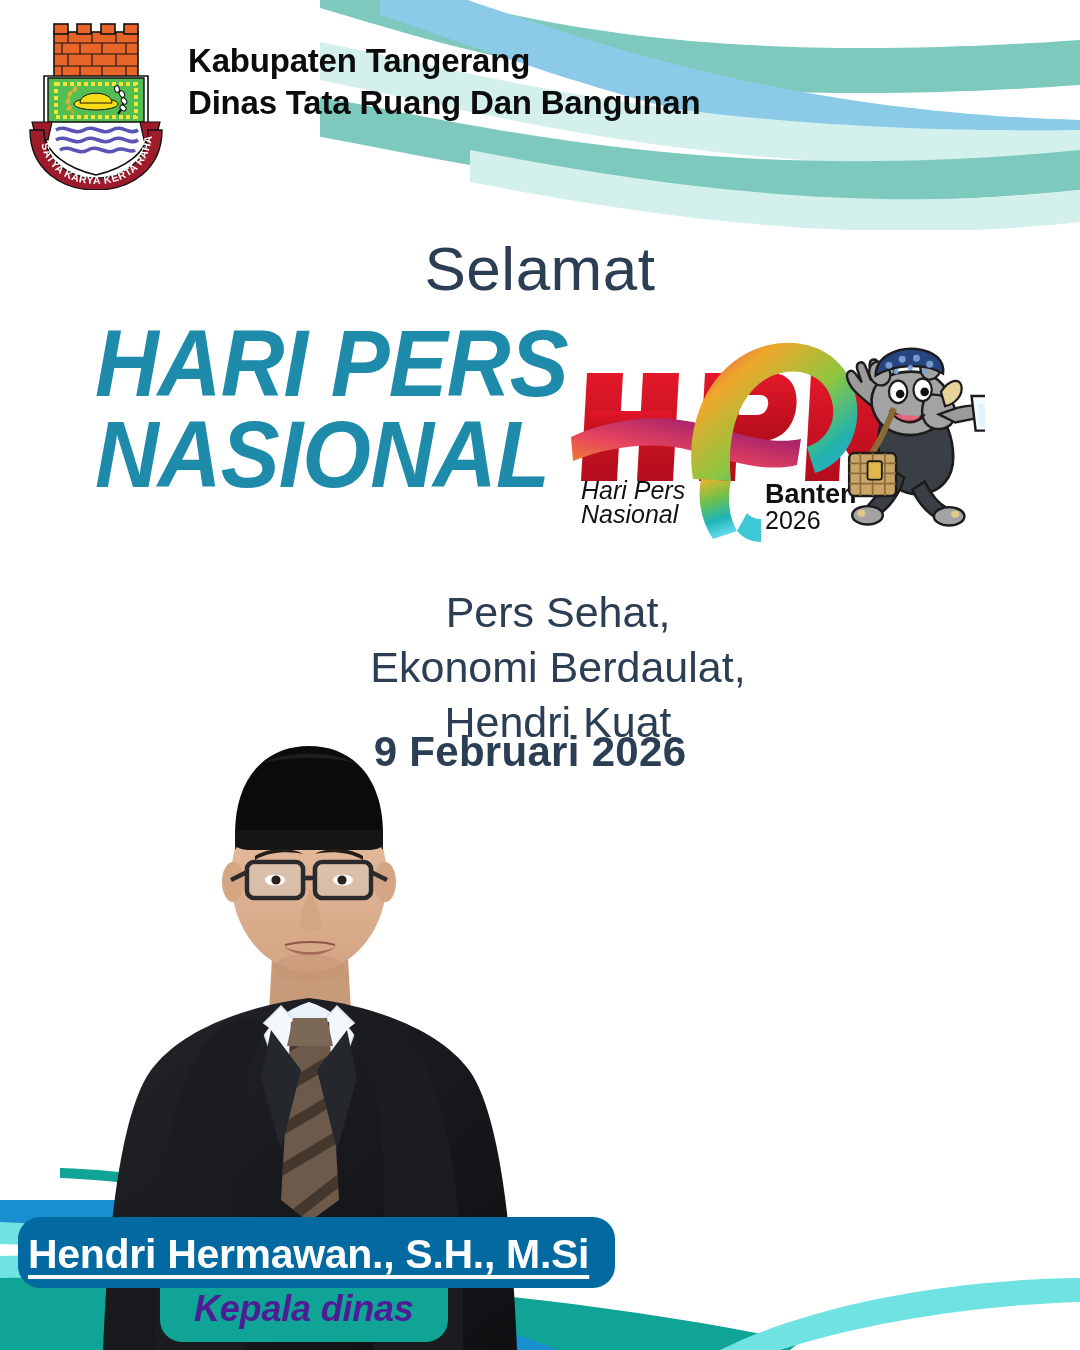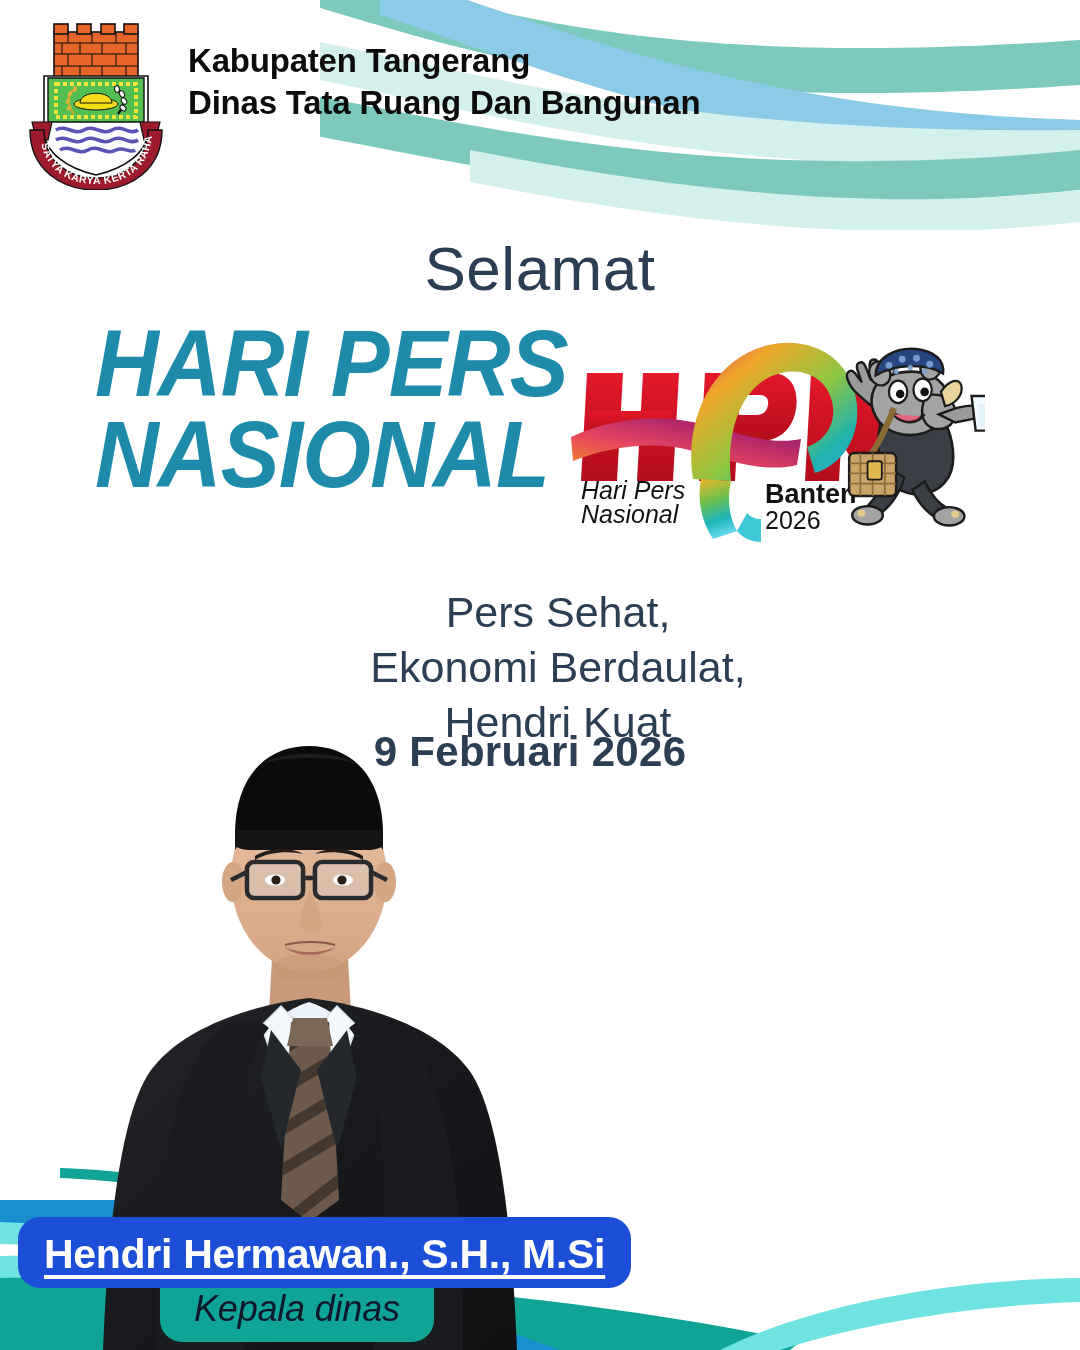--- a/index.html
+++ b/index.html
@@ -59,35 +59,35 @@
     position:absolute;top:728px;left:0;width:1060px;text-align:center;
     font-size:42px;font-weight:bold;color:#2b3e54;z-index:5;letter-spacing:0.3px;
   }
 
   
   .portrait{position:absolute;left:95px;bottom:0;width:430px;height:620px;z-index:4;}
 
   
   .name-banner{
     position:absolute;left:18px;bottom:62px;z-index:9;
-    background:#1d4ed8;border-radius:22px;
-    padding:14px 26px 10px 26px;
+    background:#0369a1;border-radius:22px;
+    padding:14px 26px 10px 10px;
   }
   .name-banner .person-name{
     font-size:41px;font-weight:bold;color:#ffffff;
     text-decoration:underline;text-underline-offset:7px;
     text-decoration-thickness:4px;white-space:nowrap;letter-spacing:-0.3px;
   }
   .role-tab{
     position:absolute;left:160px;bottom:8px;z-index:9;
     background:#0fa495;border-radius:0 0 22px 22px;
     padding:4px 34px 12px 34px;
   }
   .role-tab .person-role{
-    font-size:36px;font-weight:normal;font-style:italic;color:#0f172a;
+    font-size:36px;font-weight:bold;font-style:italic;color:#4c1d95;
     white-space:nowrap;letter-spacing:-0.2px;
   }
 </style>
 </head>
 <body>
 
 <div class="poster">
 
   <svg class="wave-layer wave-top" viewBox="0 0 760 230" preserveAspectRatio="none">
     <path d="M-10,-40 C160,10 330,70 760,40 L760,85 C330,115 160,55 -10,5 Z" fill="#7dc9be"></path>

